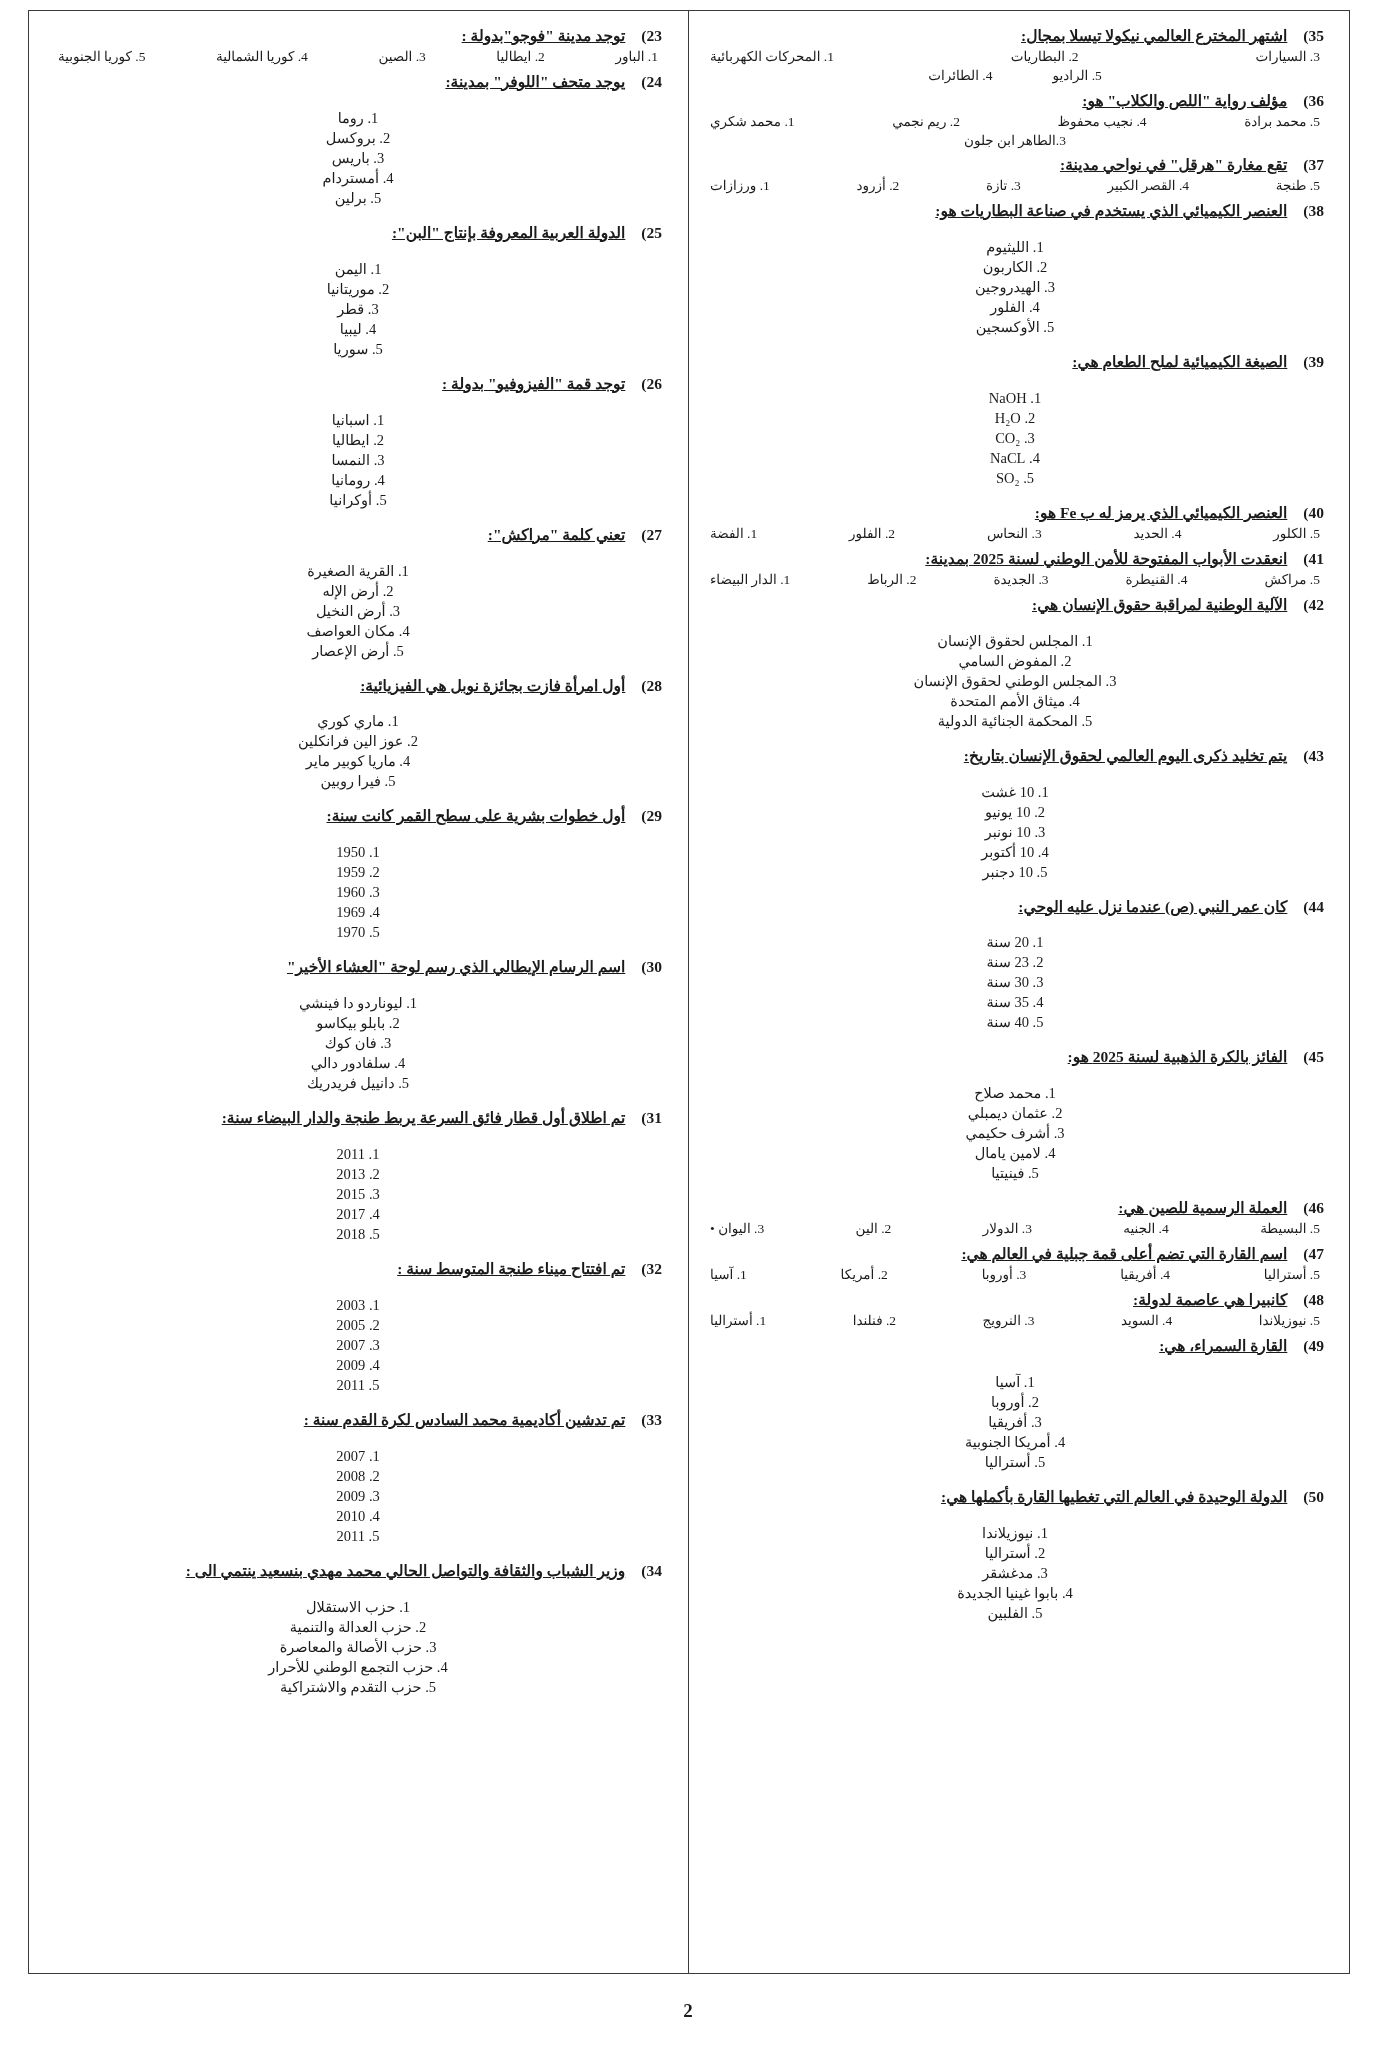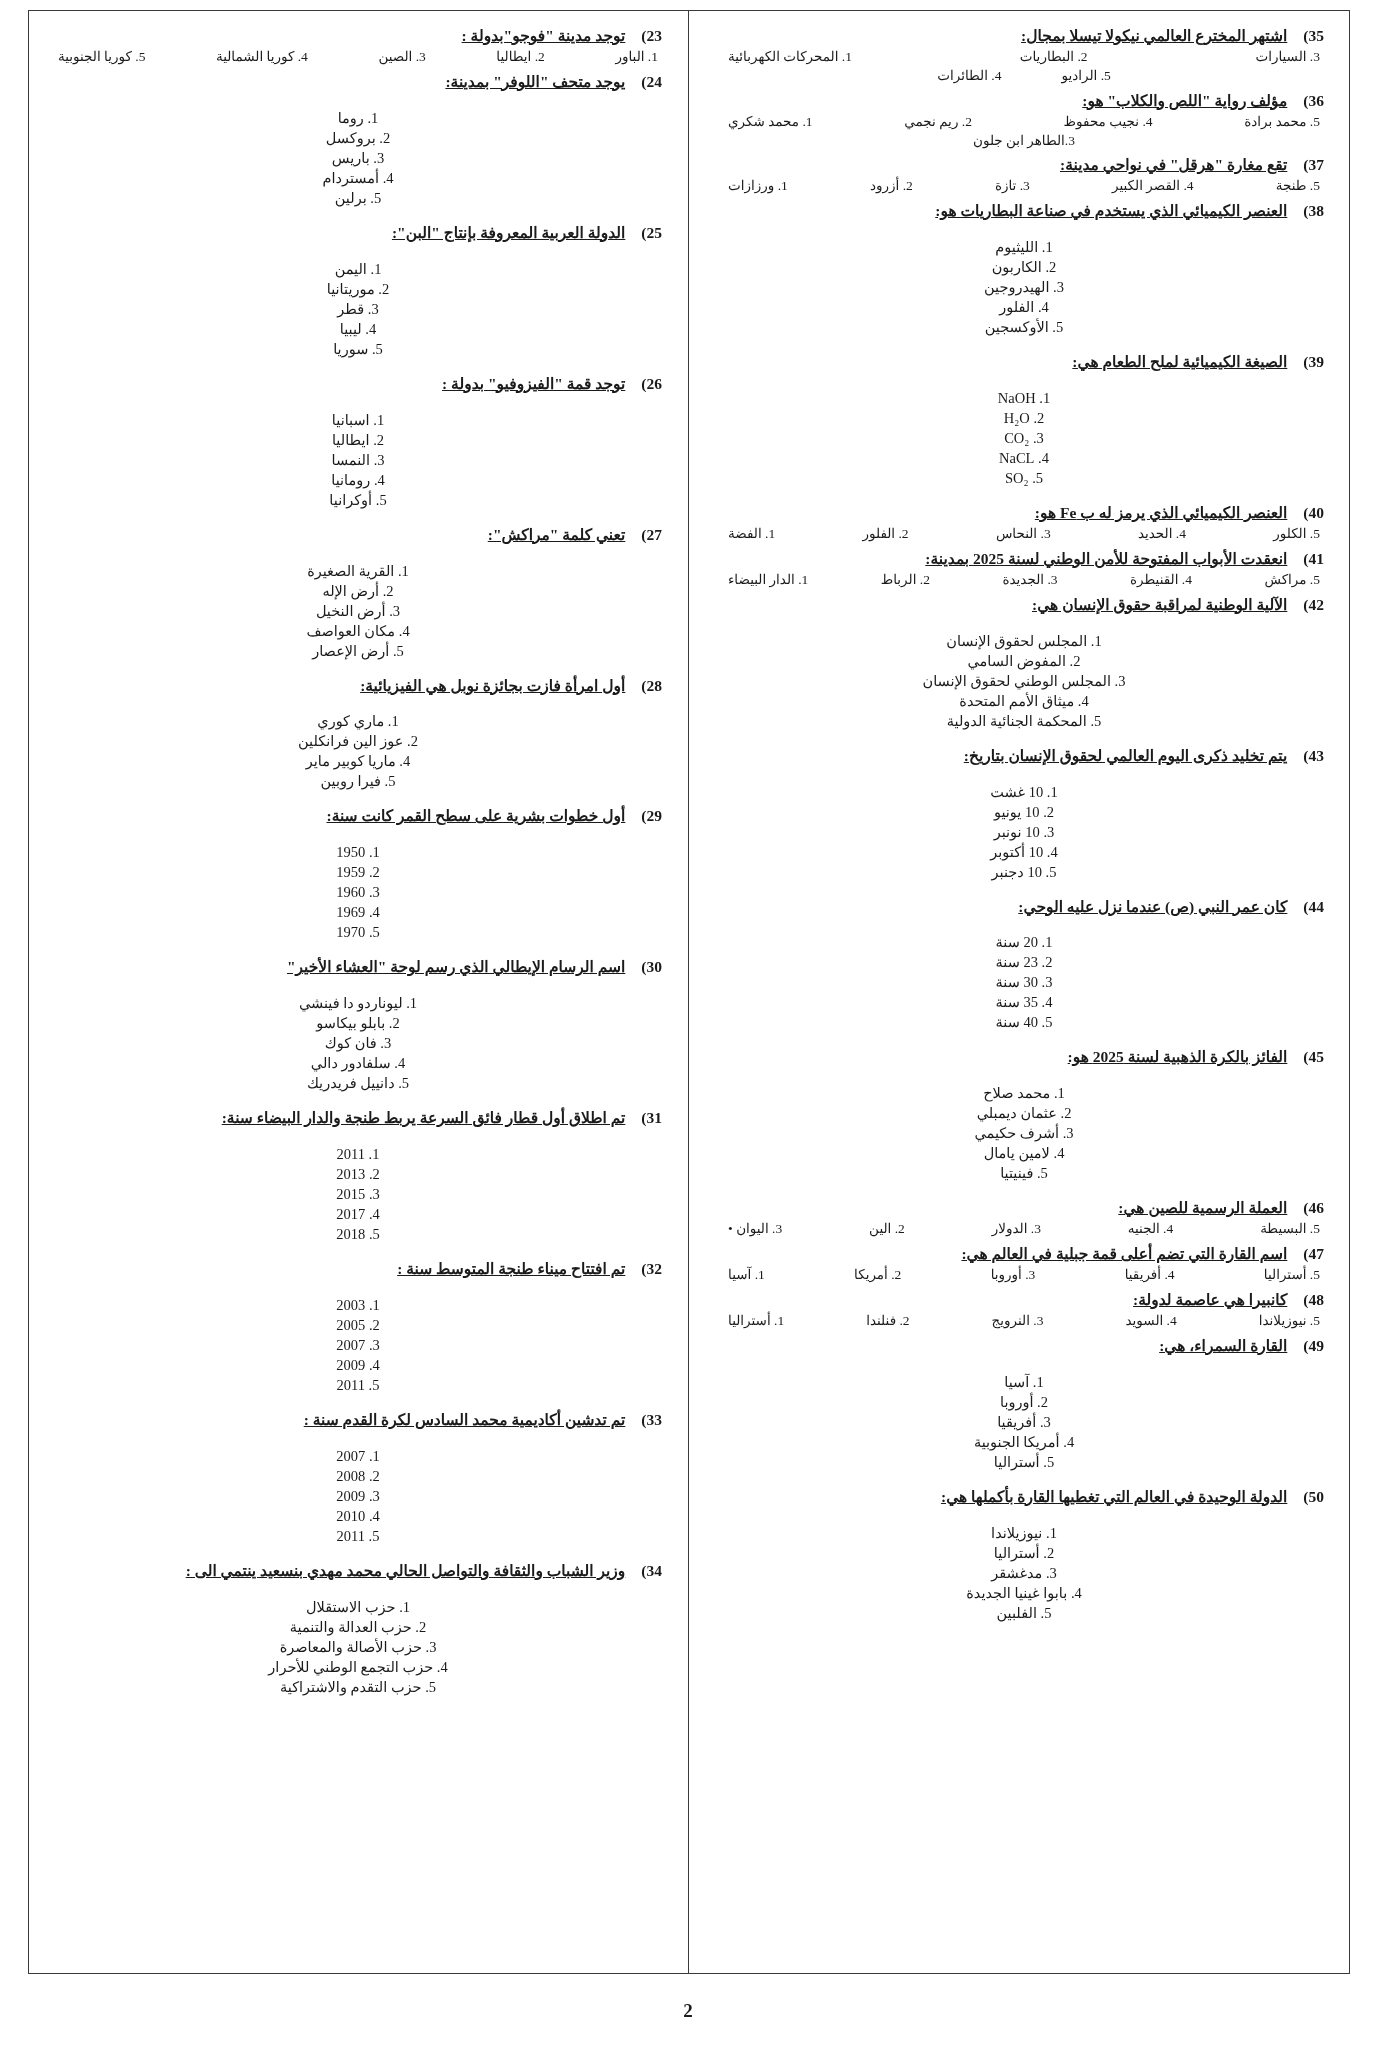--- a/index.html
+++ b/index.html
@@ -47,21 +47,21 @@
     gap: 0;
     height: 1952px;
     box-sizing: border-box;
   }
   .col {
     box-sizing: border-box;
     width: 50%;
     padding: 12px 24px 0 24px;
   }
   .col-right { padding-left: 32px; padding-right: 26px; }
-  .col-left  { padding-left: 36px; padding-right: 30px; }
+  .col-left  { padding-left: 18px; padding-right: 30px; }
 
   .qblock {
     margin-bottom: 5px;
   }
   .qhead {
     font-weight: bold;
     font-size: 15.5px;
     line-height: 1.35;
     text-decoration: underline;
     text-align: right;

